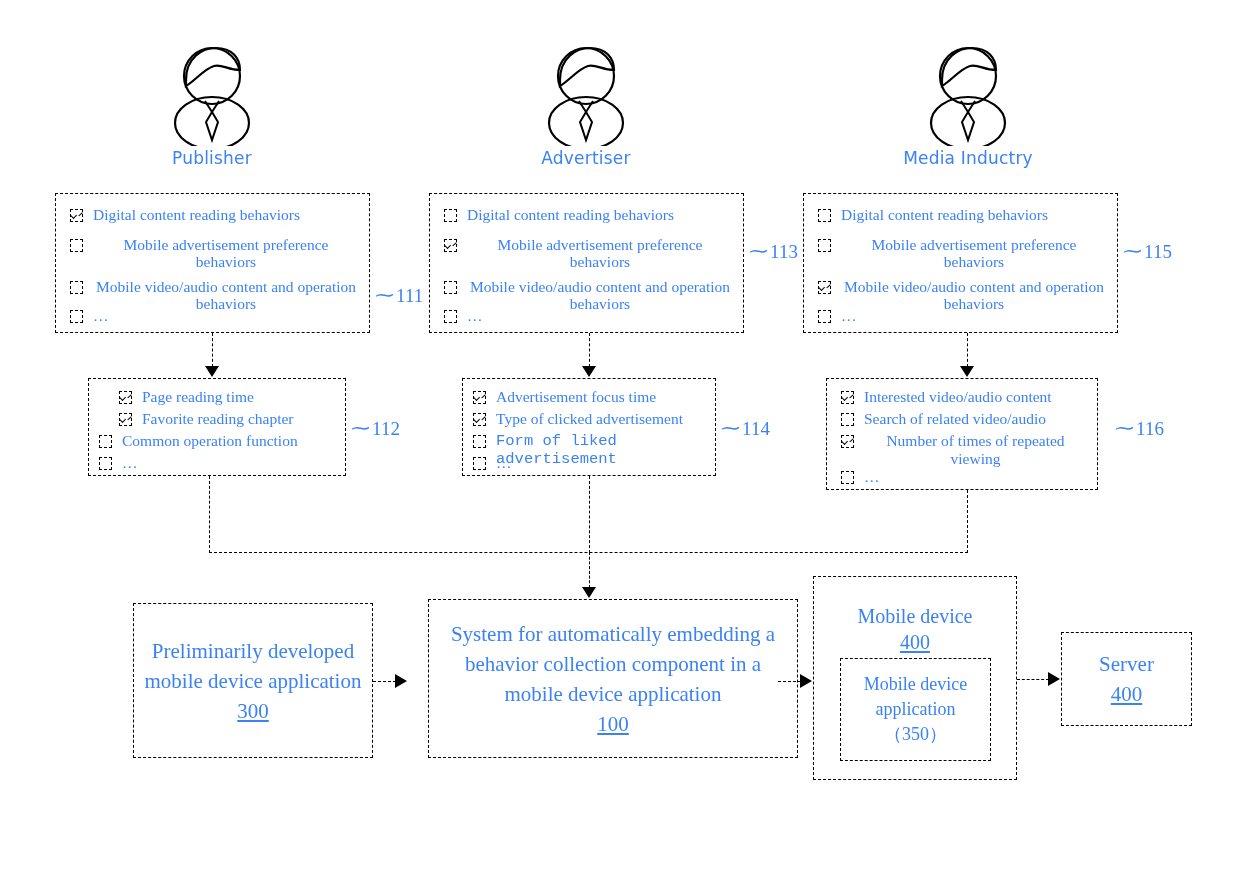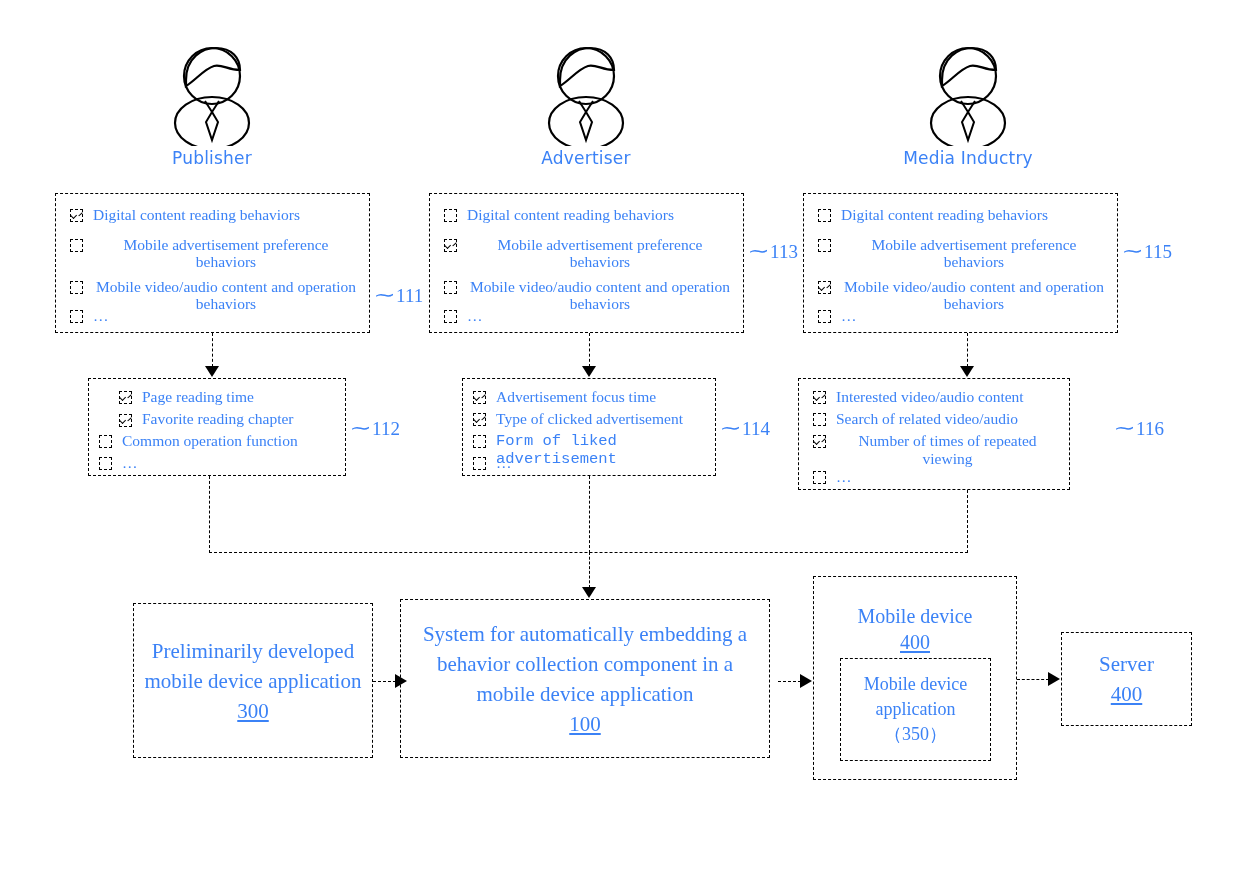--- a/index.html
+++ b/index.html
@@ -272,21 +272,21 @@
   <div class="arrow-down" style="left:582px; top:366px;"></div>
 
   <div class="vline" style="left:967px; top:333px; height:34px;"></div>
   <div class="arrow-down" style="left:960px; top:366px;"></div>
 
   <div class="dbox" style="left:88px; top:378px; width:258px; height:98px;">
     <div class="chk-row tight" style="top:9px; left:30px;">
       <span class="cb checked"></span>
       <span class="chk-text lft">Page reading time</span>
     </div>
-    <div class="chk-row tight" style="top:31px; left:30px;align-items:center;">
+    <div class="chk-row tight" style="top:31px; left:30px;">
       <span class="cb checked"></span>
       <span class="chk-text lft">Favorite reading chapter</span>
     </div>
     <div class="chk-row tight" style="top:53px; left:10px;">
       <span class="cb"></span>
       <span class="chk-text lft">Common operation function</span>
     </div>
     <div class="chk-row tight" style="top:75px; left:10px;">
       <span class="cb"></span>
       <span class="chk-text lft">…</span>
@@ -311,21 +311,21 @@
     </div>
     <div class="chk-row tight" style="top:75px; left:10px;">
       <span class="cb"></span>
       <span class="chk-text lft">…</span>
     </div>
   </div>
   <div class="refnum" style="left:723px; top:418px;">
     <span class="tilde">∼</span><span>114</span>
   </div>
 
-  <div class="dbox" style="left:798px; top:378px; width:272px; height:112px;">
+  <div class="dbox" style="left:826px; top:378px; width:272px; height:112px;">
     <div class="chk-row tight" style="top:9px; left:14px;">
       <span class="cb checked"></span>
       <span class="chk-text lft">Interested video/audio content</span>
     </div>
     <div class="chk-row tight" style="top:31px; left:14px;">
       <span class="cb"></span>
       <span class="chk-text lft">Search of related video/audio</span>
     </div>
     <div class="chk-row tight" style="top:53px; left:14px;">
       <span class="cb checked"></span>
@@ -345,21 +345,21 @@
   <div class="vline" style="left:967px; top:490px; height:63px;"></div>
   <div class="hline" style="left:209px; top:552px; width:759px;"></div>
   <div class="vline" style="left:589px; top:552px; height:36px;"></div>
   <div class="arrow-down" style="left:582px; top:587px;"></div>
 
   <div class="blockbox" style="left:133px; top:603px; width:240px; height:155px;">
     <span>Preliminarily developed mobile device application</span>
     <span class="num">300</span>
   </div>
 
-  <div class="blockbox" style="left:400px; top:599px; width:370px; height:159px;">
+  <div class="blockbox" style="left:428px; top:599px; width:370px; height:159px;">
     <span>System for automatically embedding a behavior collection component in a mobile device application</span>
     <span class="num">100</span>
   </div>
 
   <div class="blockbox toplabel" style="left:813px; top:576px; width:204px; height:204px; font-size:20px; line-height:26px;">
     <span>Mobile device</span>
     <span class="num">400</span>
   </div>
 
   <div class="blockbox" style="left:840px; top:658px; width:151px; height:103px; font-size:18px; line-height:25px;">

